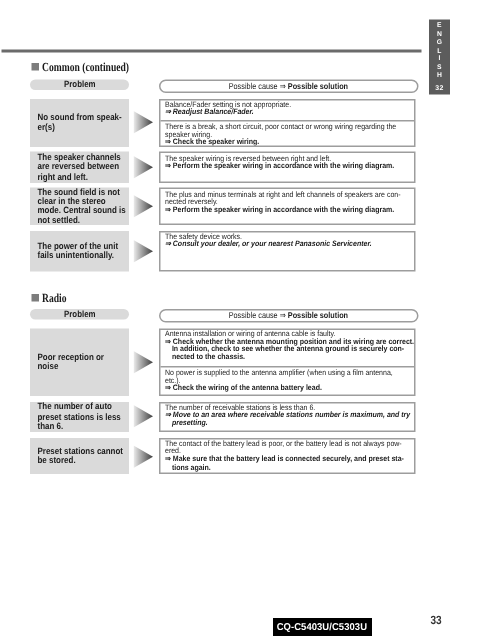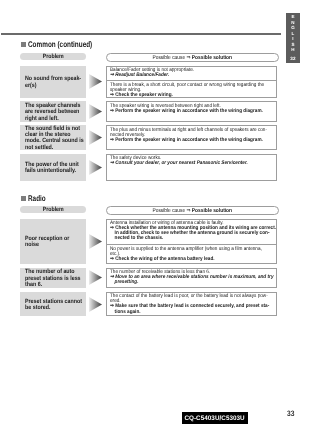--- a/index.html
+++ b/index.html
@@ -3,21 +3,21 @@
 <meta charset="utf-8">
 <style>
   html,body{margin:0;padding:0;}
   body{width:300px;height:424px;background:#fff;font-family:"Liberation Sans",sans-serif;position:relative;overflow:hidden;-webkit-font-smoothing:antialiased;text-rendering:geometricPrecision;}
   .rule{position:absolute;left:1px;top:33px;width:280px;height:2.4px;background:#6b6b6b;}
   .lang-tab{position:absolute;left:286px;top:13px;width:14px;height:49.5px;background:#5c5c5c;color:#fff;
     font-size:4.5px;font-weight:bold;text-align:center;box-sizing:border-box;letter-spacing:0.2px;}
   .lang-tab .ltr{line-height:5.52px;padding-top:1.4px;}
   .lang-tab .num{margin-top:4.2px;font-size:4.6px;line-height:4.6px;}
 
-  .sec-title{position:absolute;white-space:nowrap;}
+  .sec-title{position:absolute;white-space:nowrap;font-family:Liberation Serif, serif;}
   .sec-title .sq{position:absolute;left:0;top:3.1px;width:5.2px;height:5.2px;background:#7d7d7d;}
   .sec-title .lbl{position:absolute;left:7.2px;top:0;font-size:8.3px;font-weight:bold;color:#1a1a1a;
      display:inline-block;transform:scaleX(0.77);transform-origin:left top;line-height:11px;}
 
   .pill-l{position:absolute;background:#dadada;border-radius:6px;display:flex;align-items:center;justify-content:center;}
   .pill-l span{font-size:6.1px;font-weight:bold;color:#1a1a1a;display:inline-block;transform:scaleX(0.86);}
   .pill-r{position:absolute;background:#fff;border:0.8px solid #9d9d9d;border-radius:6px;
     display:flex;align-items:center;justify-content:center;}
   .pill-r .wrap{font-size:5.65px;color:#1a1a1a;display:inline-block;transform:scaleX(0.86);white-space:nowrap;}
   .pill-r b{font-weight:bold;}

